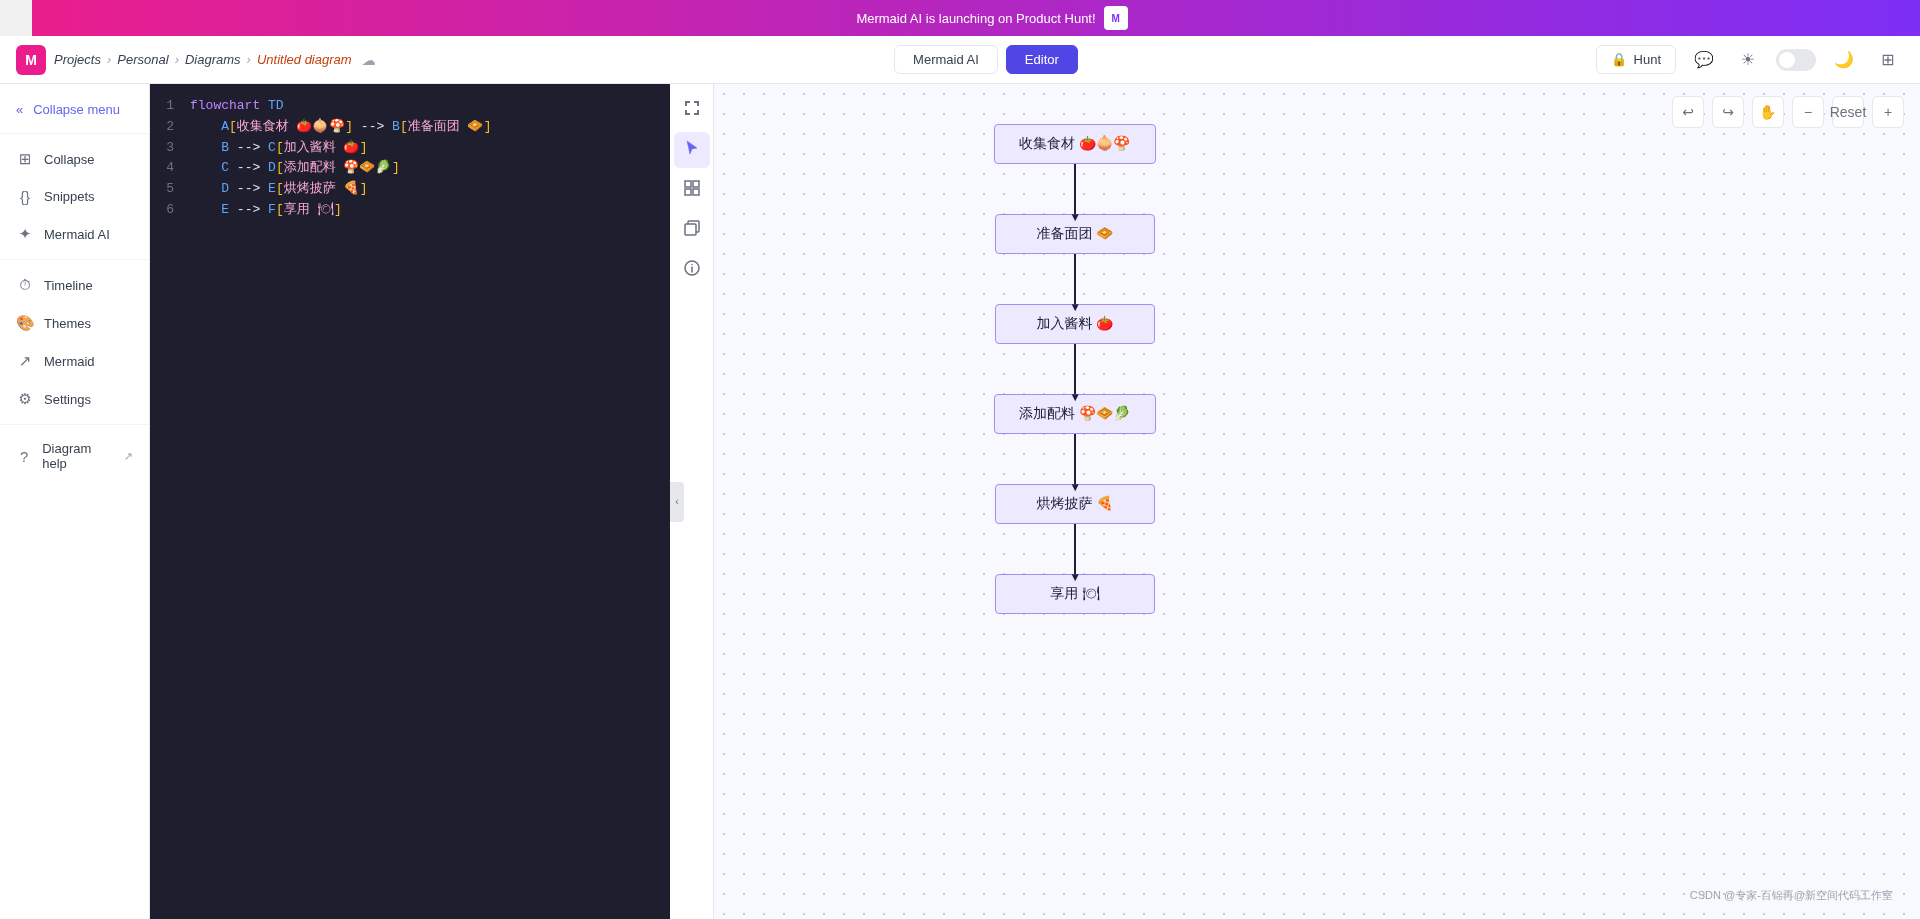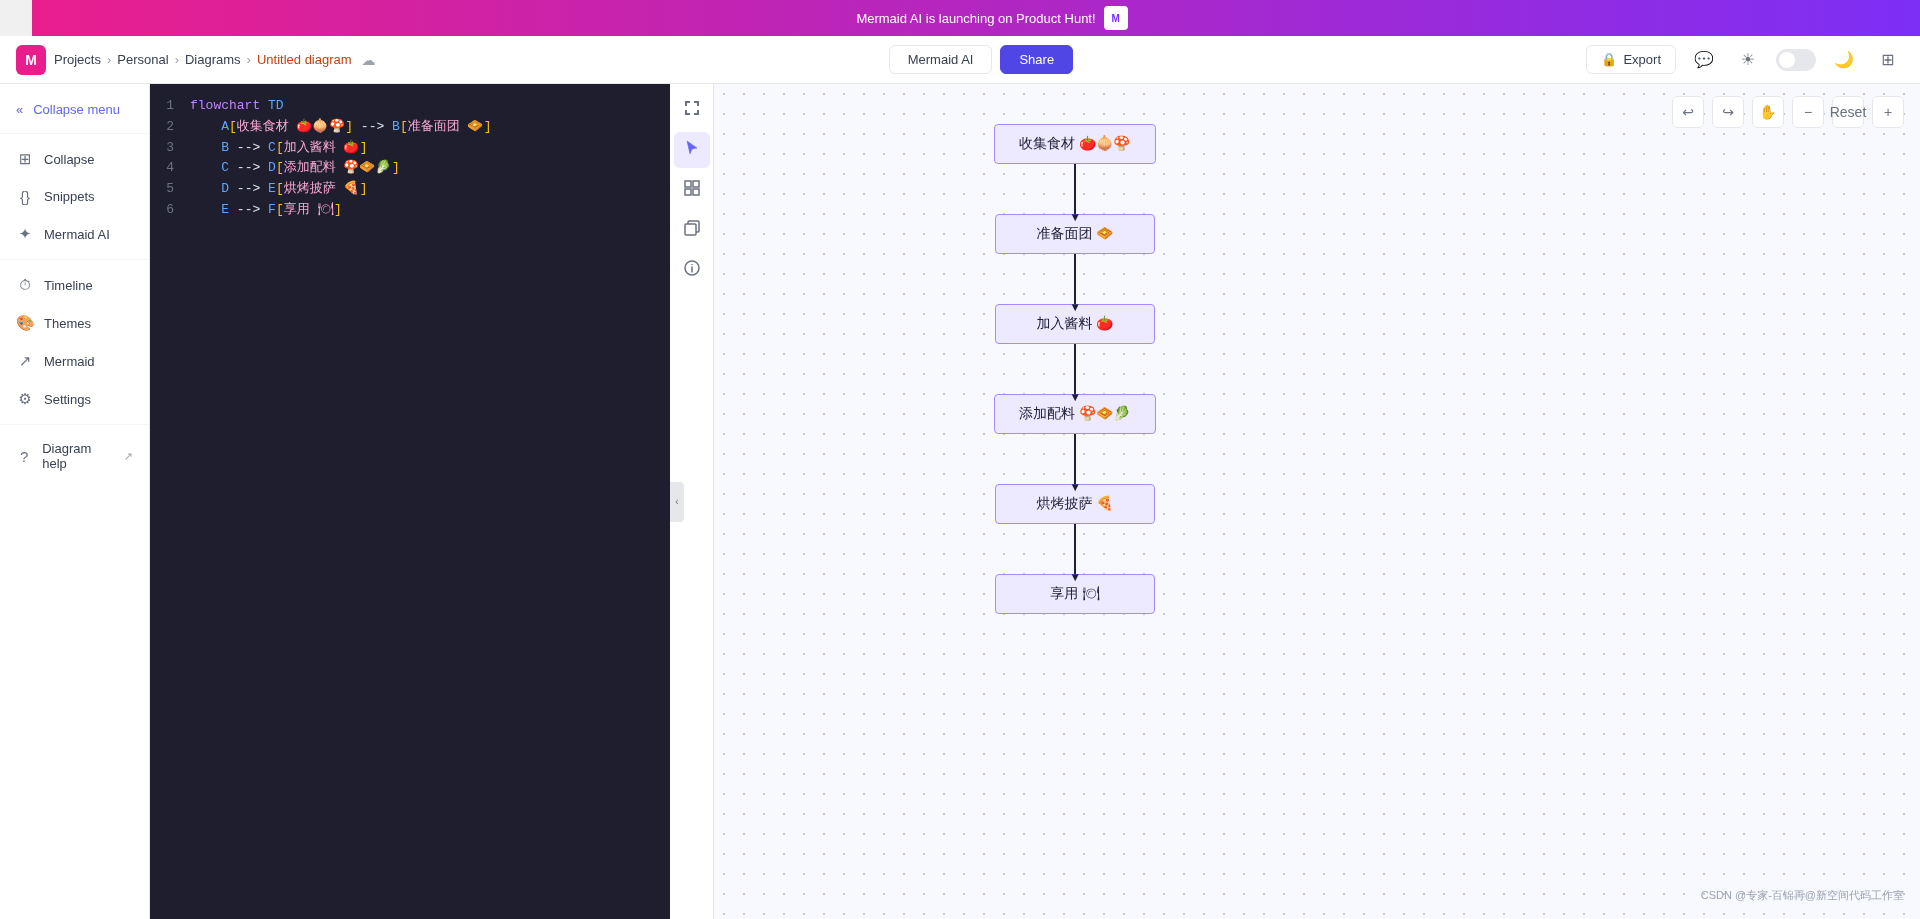--- a/index.html
+++ b/index.html
@@ -31,21 +31,21 @@
       background: white;
       border-bottom: 1px solid #e5e7eb;
       display: flex;
       align-items: center;
       justify-content: space-between;
       padding: 0 16px;
       z-index: 50;
     }
     .header-left { display: flex; align-items: center; gap: 8px; }
     .logo-icon { width: 30px; height: 30px; background: #e91e8c; border-radius: 6px; display: flex; align-items: center; justify-content: center; color: white; font-weight: bold; font-size: 14px; }
-    .breadcrumb { display: flex; align-items: center; gap: 6px; font-size: 13px; color: #374151; }
+    .breadcrumb { display: flex; align-items: center; gap: 6px; font-size: 13px; color: #374151; font-style: italic; }
     .breadcrumb-sep { color: #9ca3af; }
     .breadcrumb-item { color: #374151; cursor: pointer; }
     .diagram-name { font-weight: 500; color: #c2410c; }
     .cloud-icon { color: #9ca3af; font-size: 14px; margin-left: 4px; }
 
     .header-center { display: flex; align-items: center; gap: 8px; }
     .tab-btn { padding: 6px 18px; border-radius: 6px; border: 1px solid #e5e7eb; background: white; cursor: pointer; font-size: 13px; color: #374151; }
     .tab-btn.active { background: #4f46e5; color: white; border-color: #4f46e5; }
 
     .header-right { display: flex; align-items: center; gap: 12px; }
@@ -87,21 +87,21 @@
     .diagram-content { position: absolute; left: 280px; top: 40px; display: flex; flex-direction: column; align-items: center; gap: 0; }
     .flow-node { background: #ede9fe; border: 1.5px solid #a78bfa; border-radius: 4px; padding: 10px 24px; min-width: 160px; text-align: center; font-size: 14px; color: #1e1e3a; white-space: nowrap; }
     .flow-arrow { width: 2px; height: 50px; background: #1e1e3a; position: relative; margin: 0 auto; }
     .flow-arrow::after { content: '▼'; position: absolute; bottom: -10px; left: 50%; transform: translateX(-50%); color: #1e1e3a; font-size: 12px; }
 
     
     .canvas-controls { position: absolute; top: 12px; right: 16px; display: flex; align-items: center; gap: 8px; }
     .ctrl-btn { width: 32px; height: 32px; border: 1px solid #e5e7eb; background: white; border-radius: 6px; cursor: pointer; display: flex; align-items: center; justify-content: center; color: #6b7280; font-size: 14px; }
 
     
-    .watermark { position: absolute; bottom: 16px; right: 16px; font-size: 11px; color: #9ca3af; }
+    .watermark { position: absolute; bottom: 16px; right: 27px; font-size: 11px; color: #9ca3af; }
   </style>
 </head>
 <body>
 
 <div class="top-banner">
   <div class="banner-text">
     <span>Mermaid AI is launching on Product Hunt!</span>
     <div class="banner-logo">M</div>
   </div>
   <button class="close-btn">×</button>
@@ -118,26 +118,26 @@
       <span class="breadcrumb-item">Personal</span>
       <span class="breadcrumb-sep">›</span>
       <span class="breadcrumb-item">Diagrams</span>
       <span class="breadcrumb-sep">›</span>
       <span class="diagram-name">Untitled diagram</span>
       <span class="cloud-icon">☁</span>
     </div>
   </div>
   <div class="header-center">
     <button class="tab-btn">Mermaid AI</button>
-    <button class="tab-btn active">Share</button>
+    <button class="tab-btn active">Editor</button>
   </div>
   <div class="header-right">
     <button class="share-btn">
       <span>🔒</span>
-      <span>Export</span>
+      <span>Hunt</span>
     </button>
     <button class="header-icon-btn">
       <span>💬</span>
     </button>
     <button class="header-icon-btn">
       <span>☀</span>
     </button>
     <div class="toggle-wrap">
       <div class="toggle"></div>
     </div>

